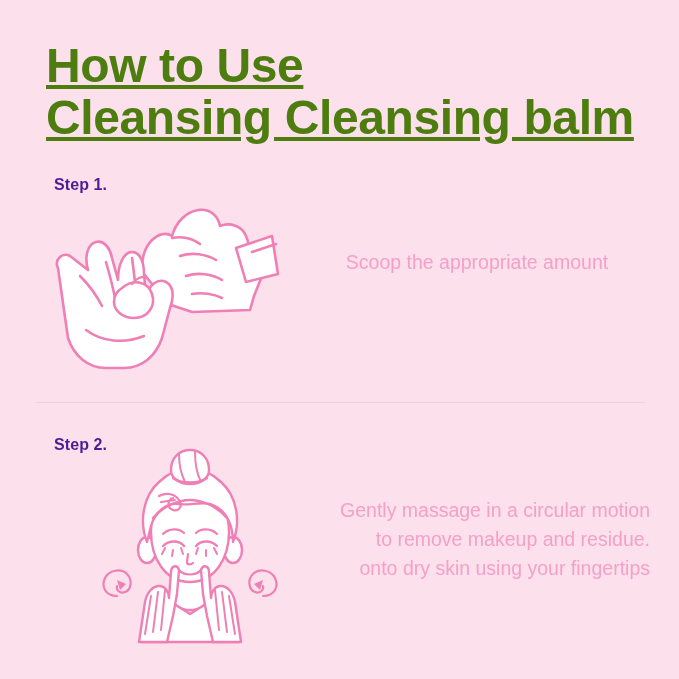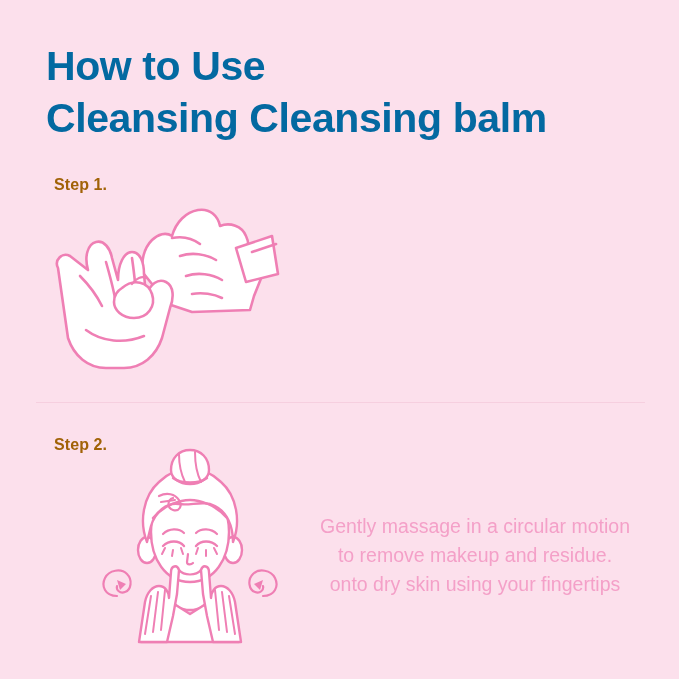--- a/index.html
+++ b/index.html
@@ -21,63 +21,64 @@
   }
 
   
   .heading {
     position: absolute;
     left: 46px;
     top: 40px;
     width: 600px;
   }
   .heading-line {
-    color: #0369a1;
+    color: #4d7c0f;
     font-weight: bold;
-    font-size: 41px;
+    font-size: 48px;
     line-height: 52px;
     letter-spacing: -0.4px;
     white-space: nowrap;
+    text-decoration: underline;
   }
 
   
   .step {
     position: absolute;
     left: 0;
     width: 679px;
   }
   #step-1 { top: 176px; height: 210px; }
   #step-2 { top: 436px; height: 215px; text-decoration: underline; }
 
   .step-label {
     position: absolute;
     left: 54px;
     top: 0;
-    color: #a16207;
+    color: #4c1d95;
     font-size: 16px;
     font-weight: bold;
     letter-spacing: 0.1px;
   }
 
   .step-art {
     position: absolute;
   }
   #step-1 .step-art { left: 40px; top: 16px; }
   #step-2 .step-art { left: 95px; top: 10px; }
 
   .step-text {
     position: absolute;
     color: #f4a0c8;
     font-size: 19.5px;
     line-height: 29px;
     text-align: center;
     font-weight: normal;
   }
   #step-1 .step-text { left: 312px; top: 72px; width: 330px; }
-  #step-2 .step-text { left: 300px; top: 76px; width: 350px; }
+  #step-2 .step-text { left: 300px; top: 60px; width: 350px; text-align: right; }
   .step-text div { white-space: nowrap; }
 
   
   .divider {
     position: absolute;
     left: 36px;
     top: 402px;
     width: 609px;
     height: 1px;
     background: #f6cfdf;
@@ -127,20 +128,21 @@
         <path d="M66 70 C70 84 74 98 76 112" fill="none"></path>
         <path d="M92 66 C94 80 96 94 96 108" fill="none"></path>
 
         <path d="M82 96 C94 86 108 90 112 102 C116 114 108 126 94 126
                  C82 126 74 118 74 110 C74 104 77 99 82 96 Z" fill="#ffffff"></path>
         <path d="M92 92 C96 86 102 84 106 86" fill="none" stroke-width="2.2"></path>
       </svg>
     </div>
 
     <div class="step-text">
+      <div>Scoop the appropriate amount</div>
     </div>
   </div>
 
   <div class="divider"></div>
 
   <div class="step" id="step-2">
     <div class="step-label">Step 2.</div>
 
     <div class="step-art">
       <svg width="190" height="200" viewBox="0 0 190 200" fill="none" xmlns="http://www.w3.org/2000/svg" stroke="#ef7fb4" stroke-width="2.4" stroke-linecap="round" stroke-linejoin="round">

